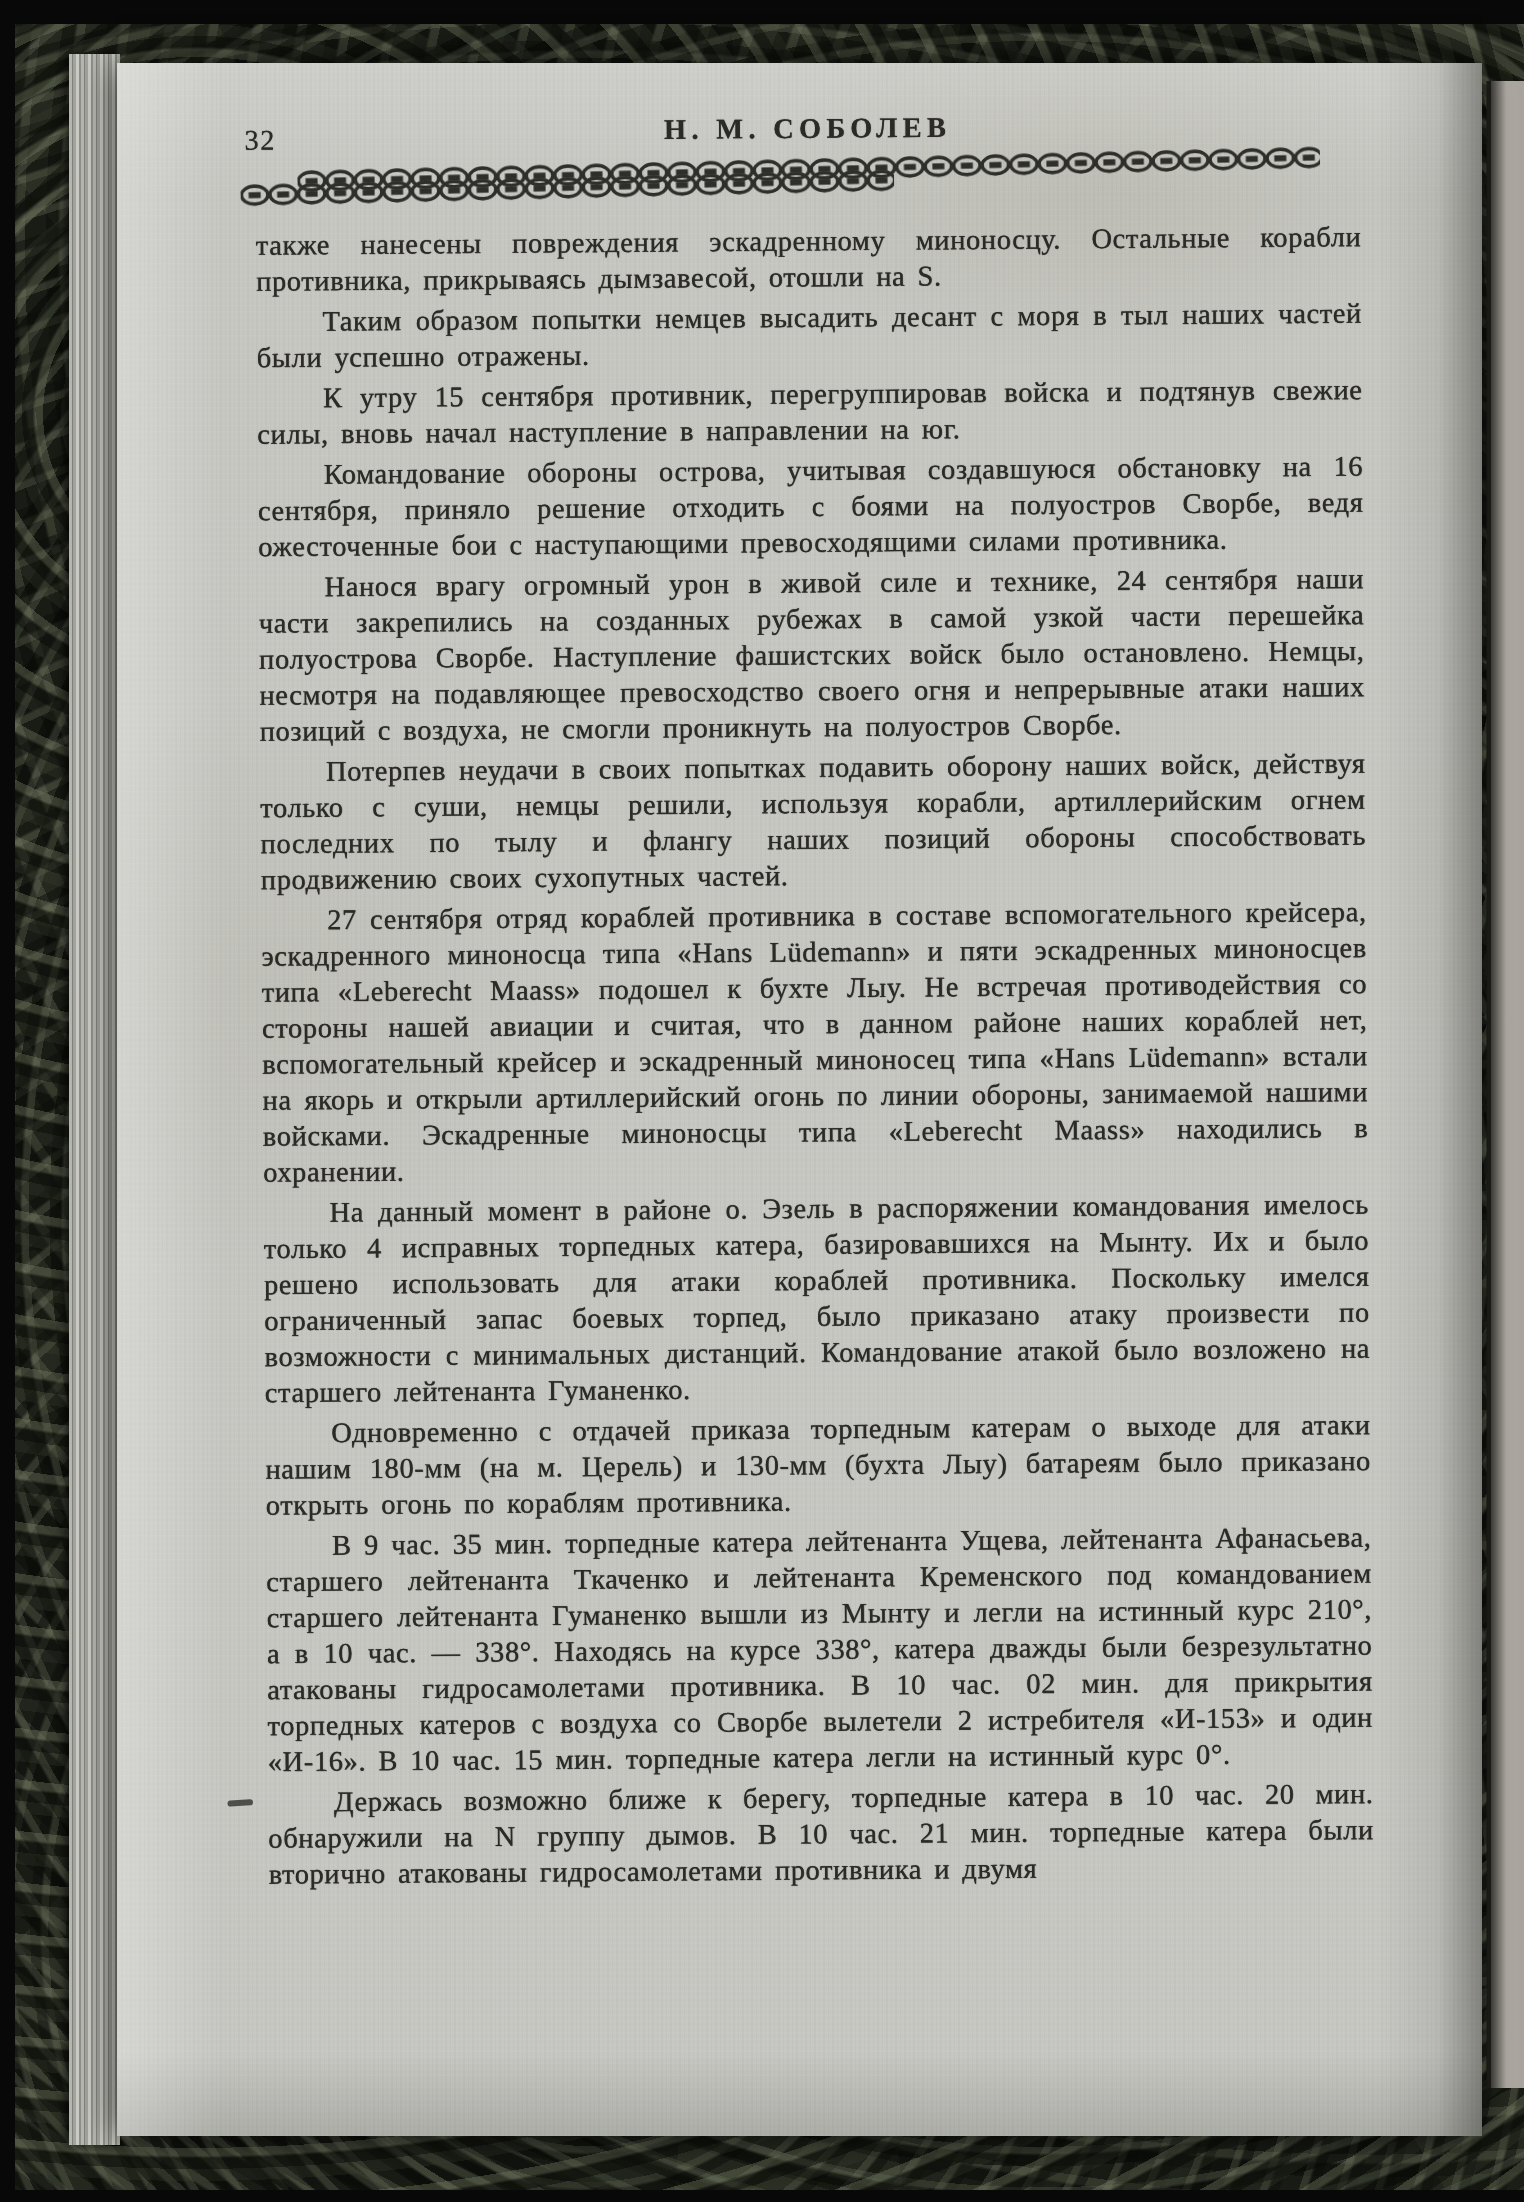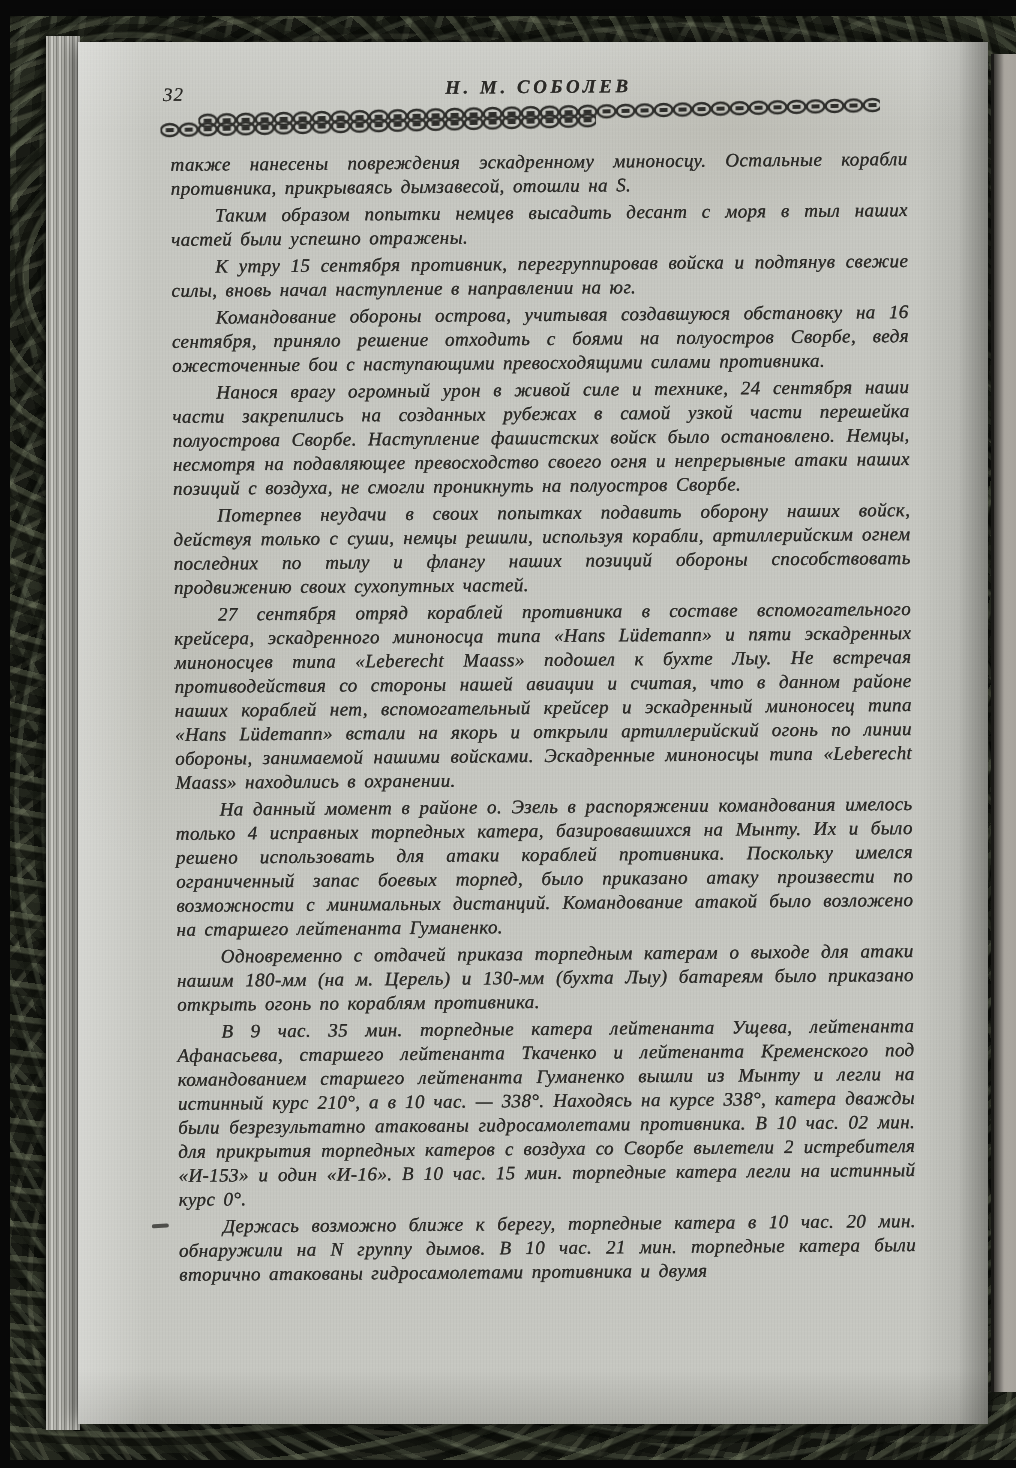--- a/index.html
+++ b/index.html
@@ -1,20 +1,19 @@
 <!DOCTYPE html>
 <html><head>
 <meta charset="utf-8">
 <style>
   html,body{margin:0;padding:0;background:#000;}
   .scene{
     position:relative;width:1016px;height:1468px;overflow:hidden;
     background:#080808;
     font-family:"Liberation Serif","DejaVu Serif",serif;
-    font-style:italic;
   }
   
   .cover{
     position:absolute;left:10px;top:16px;right:0;bottom:8px;
     background-color:#191b15;
     background-image:
       repeating-radial-gradient(circle at 12% 18%, rgba(118,126,100,0.38) 0 5px, rgba(18,20,14,0.55) 7px 14px, rgba(60,66,50,0.25) 14px 22px, transparent 22px 34px),
       repeating-radial-gradient(circle at 68% 55%, rgba(100,108,88,0.32) 0 4px, rgba(8,10,6,0.6) 6px 13px, transparent 13px 27px),
       repeating-radial-gradient(circle at 38% 88%, rgba(128,132,108,0.26) 0 4px, rgba(12,14,10,0.5) 6px 12px, transparent 12px 24px),
       repeating-radial-gradient(circle at 90% 10%, rgba(110,118,96,0.3) 0 5px, rgba(10,12,8,0.5) 7px 15px, transparent 15px 29px),

